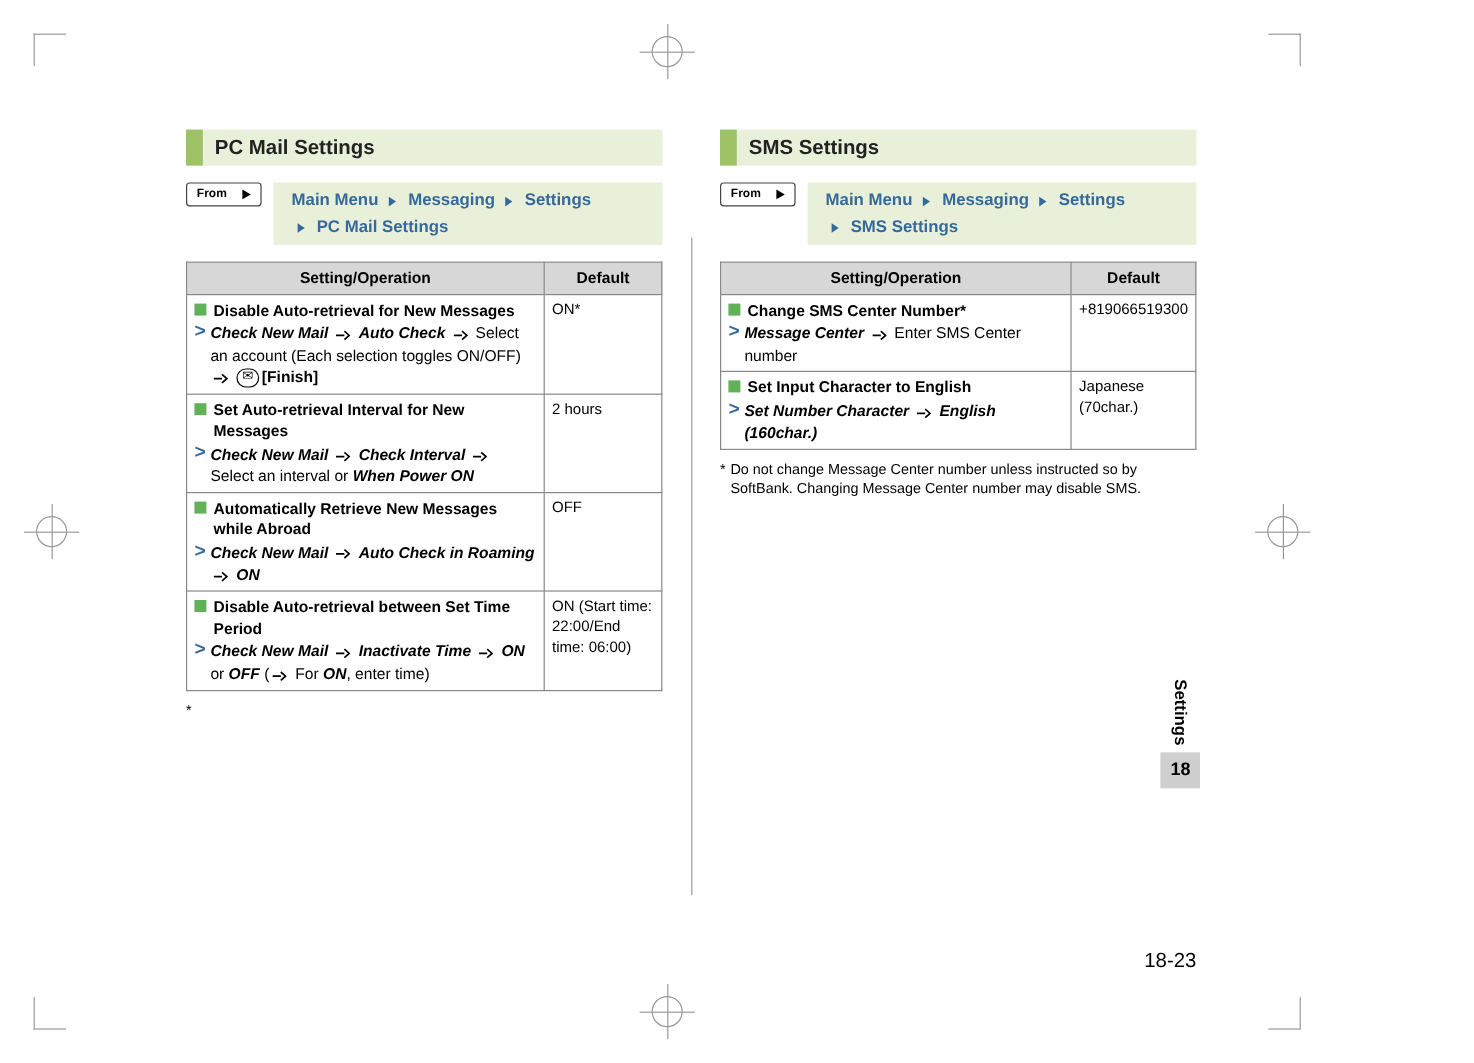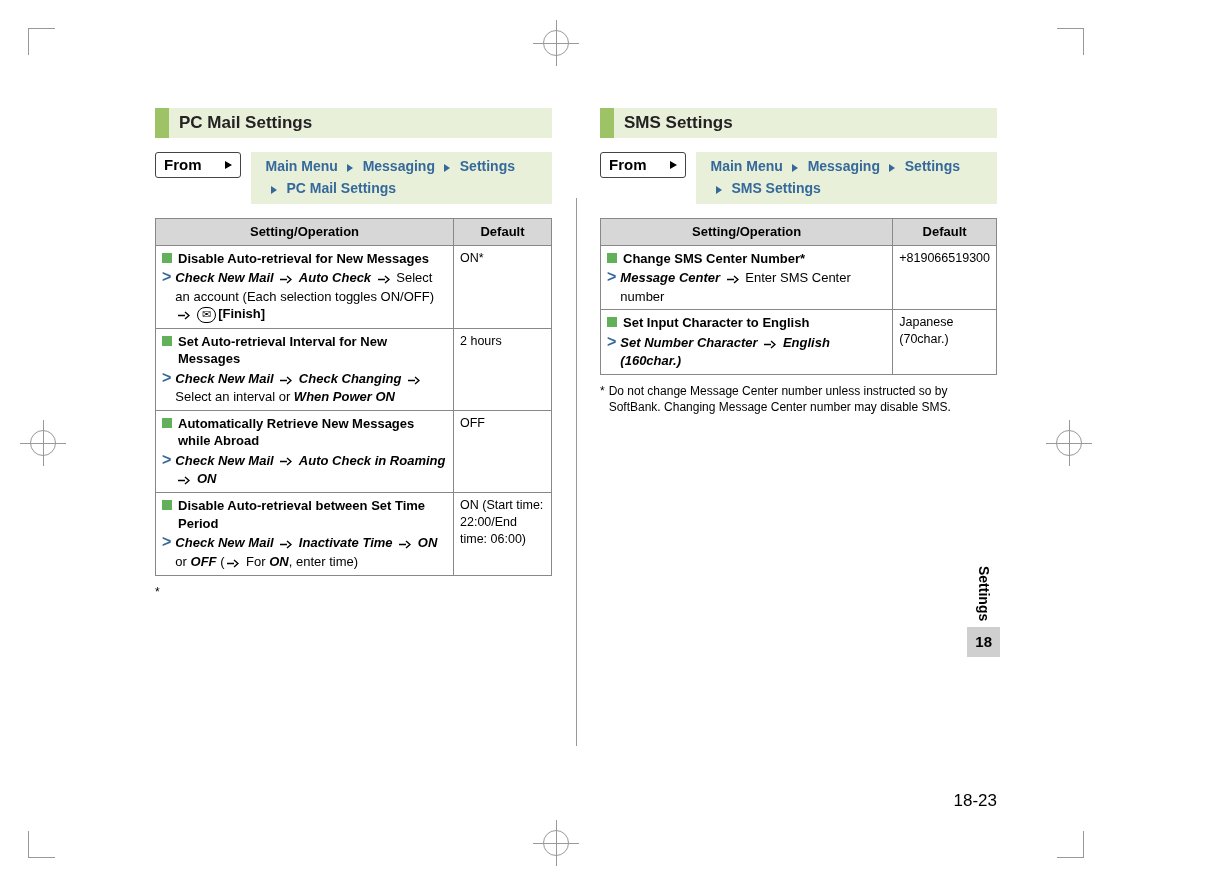--- a/index.html
+++ b/index.html
@@ -17,21 +17,21 @@
   .reg.bottom{left:50%;bottom:20px;transform:translateX(-50%)}
   .reg.left{left:20px;top:50%;transform:translateY(-50%)}
   .reg.right{right:20px;top:50%;transform:translateY(-50%)}
   .content{position:absolute;left:155px;top:108px;right:115px;bottom:80px}
   .cols{display:flex;gap:48px}
   .col{flex:1;min-width:0}
   .sect-head{display:flex;align-items:stretch;height:30px;background:#E8F0DA;margin-bottom:14px}
   .sect-head .bar{width:14px;background:#9EC367}
   .sect-head .txt{font-weight:bold;font-size:17px;display:flex;align-items:center;padding-left:10px;color:#222}
   .from-row{display:flex;gap:10px;margin:10px 0 14px 0;align-items:flex-start}
-  .from-pill{border:1.6px solid #444;border-radius:3px;font-size:15px;font-weight:bold;padding:2px 6px 2px 8px;white-space:nowrap;display:flex;align-items:center;gap:22px}
+  .from-pill{border:1.6px solid #444;border-radius:3px;font-size:10px;font-weight:bold;padding:2px 6px 2px 8px;white-space:nowrap;display:flex;align-items:center;gap:12px}
   .from-pill svg{display:block}
   .crumb{background:#E8F0DA;color:#36699B;font-weight:bold;font-size:14px;line-height:1.55;padding:4px 15px;flex:1}
   .crumb .sep{display:inline-block;margin:0 4px;vertical-align:middle}
   .crumb .sep svg{display:inline-block;vertical-align:middle}
   table.settings{width:100%;border-collapse:collapse;font-size:13px}
   table.settings th{background:#D7D7D7;border:1px solid #888;font-weight:bold;padding:4px 6px;text-align:center}
   table.settings td{border:1px solid #888;padding:4px 6px;vertical-align:top}
   table.settings td.def{font-size:12.5px;width:85px}
   .title-line{display:flex;align-items:flex-start;gap:6px;font-weight:bold;margin-bottom:2px}
   .title-line .sq{width:10px;height:10px;background:#62B05A;margin-top:3px;flex:0 0 auto}
@@ -143,21 +143,21 @@
               <tr>
                 <td>
                   <div class="title-line">
                     <div class="sq"></div>
                     <div>Set Auto-retrieval Interval for New Messages</div>
                   </div>
                   <div class="op-line">
                     <div class="chev">&gt;</div>
                     <div class="body"><b><i>Check New Mail</i></b> <span class="arr"><svg width="12" height="9">
                           <path d="M0 4.5 H7 M7 1 L11 4.5 L7 8" stroke="#000" fill="none" stroke-width="1.4"></path>
-                        </svg></span> <b><i>Check Changing</i></b> <span class="arr"><svg width="12" height="9">
+                        </svg></span> <b><i>Check Interval</i></b> <span class="arr"><svg width="12" height="9">
                           <path d="M0 4.5 H7 M7 1 L11 4.5 L7 8" stroke="#000" fill="none" stroke-width="1.4"></path>
                         </svg></span> Select an interval or <b><i>When Power ON</i></b></div>
                   </div>
                 </td>
                 <td class="def">2 hours</td>
               </tr>
               <tr>
                 <td>
                   <div class="title-line">
                     <div class="sq"></div>

